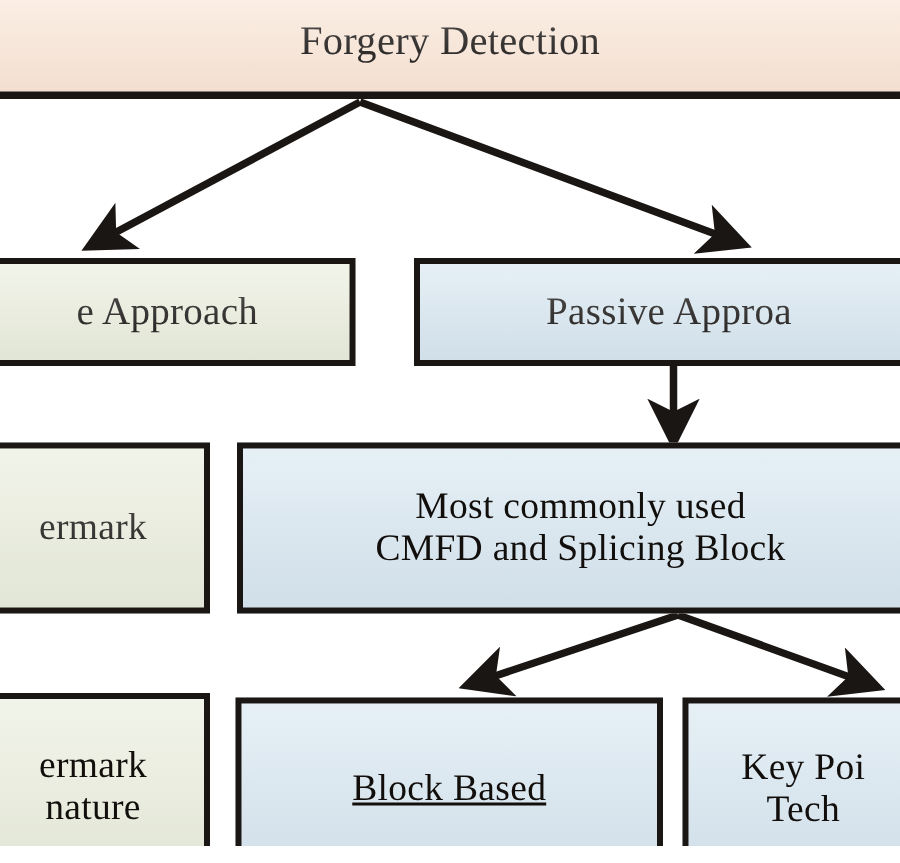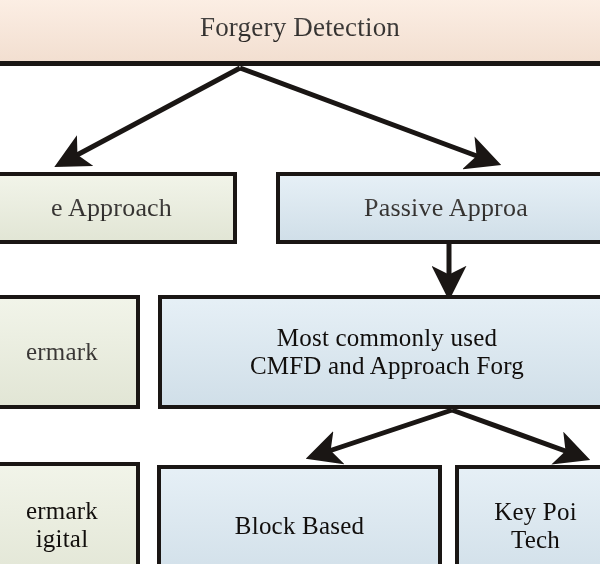--- a/index.html
+++ b/index.html
@@ -106,33 +106,33 @@
     <span class="lbl">Passive Approa</span>
   </div>
 
   <div class="node fill-green t-lvl3" style="left:-16px; top:295px; width:156px; height:114px;">
     <span class="lbl">ermark</span>
   </div>
 
   <div class="node fill-blue t-lvl3" style="left:158px; top:295px; width:458px; height:114px;">
     <div style="position:relative; z-index:1;">
       <span class="lbl">Most commonly used</span>
-      <span class="lbl">CMFD and Approach Forg</span>
+      <span class="lbl">CMFD and Splicing Block</span>
     </div>
   </div>
 
   <div class="node fill-green t-lvl4" style="left:-16px; top:462px; width:156px; height:125px;">
     <div style="position:relative; z-index:1;">
       <span class="lbl">ermark</span>
-      <span class="lbl">igital</span>
+      <span class="lbl">nature</span>
     </div>
   </div>
 
   <div class="node fill-blue t-lvl4" style="left:157px; top:465px; width:285px; height:122px;">
-    <div style="position:relative; z-index:1;">
+    <div style="position:relative; z-index:1;text-decoration:underline;">
       <span class="lbl">Block Based</span>
     </div>
   </div>
 
   <div class="node fill-blue t-lvl4" style="left:455px; top:465px; width:161px; height:122px;">
     <div style="position:relative; z-index:1;">
       <span class="lbl">Key Poi</span>
       <span class="lbl">Tech</span>
     </div>
   </div>

